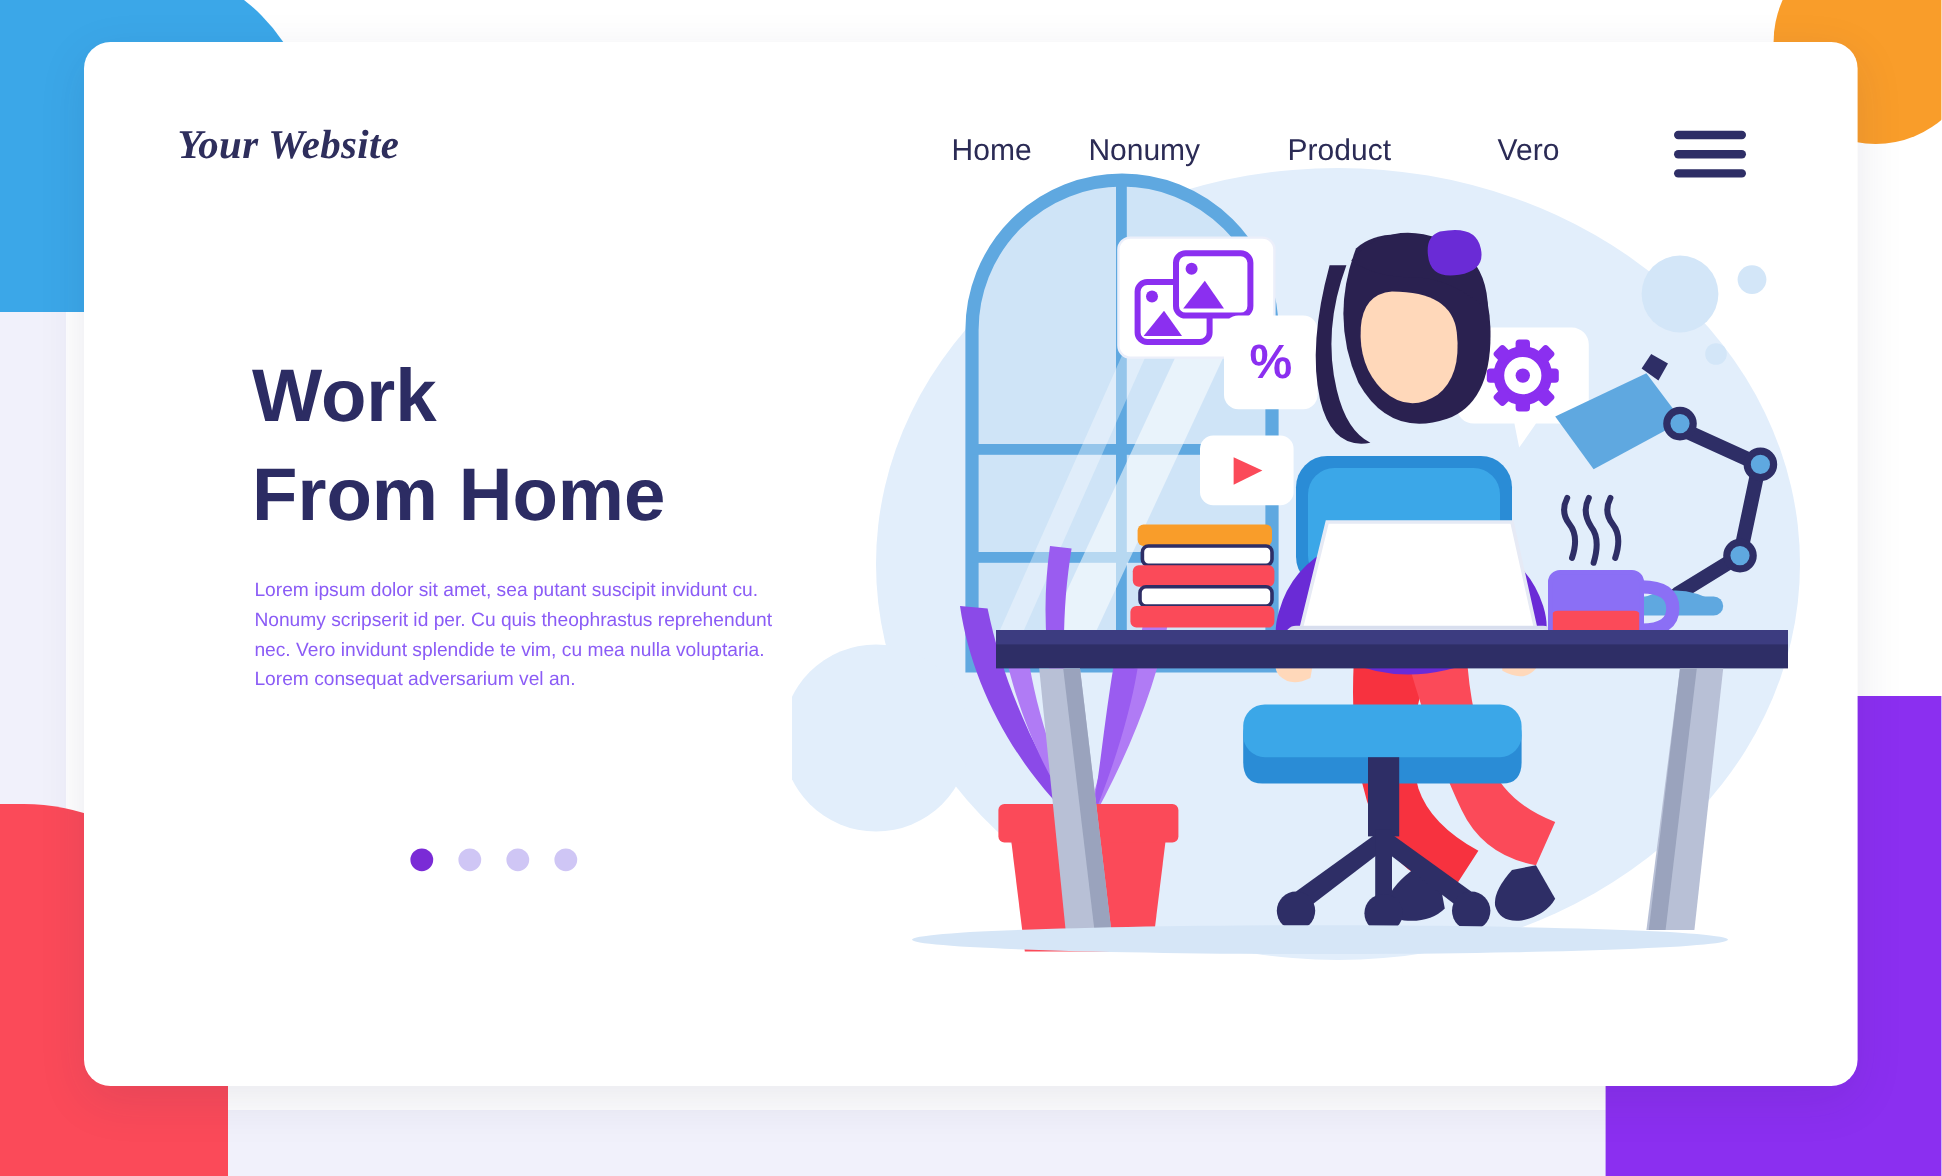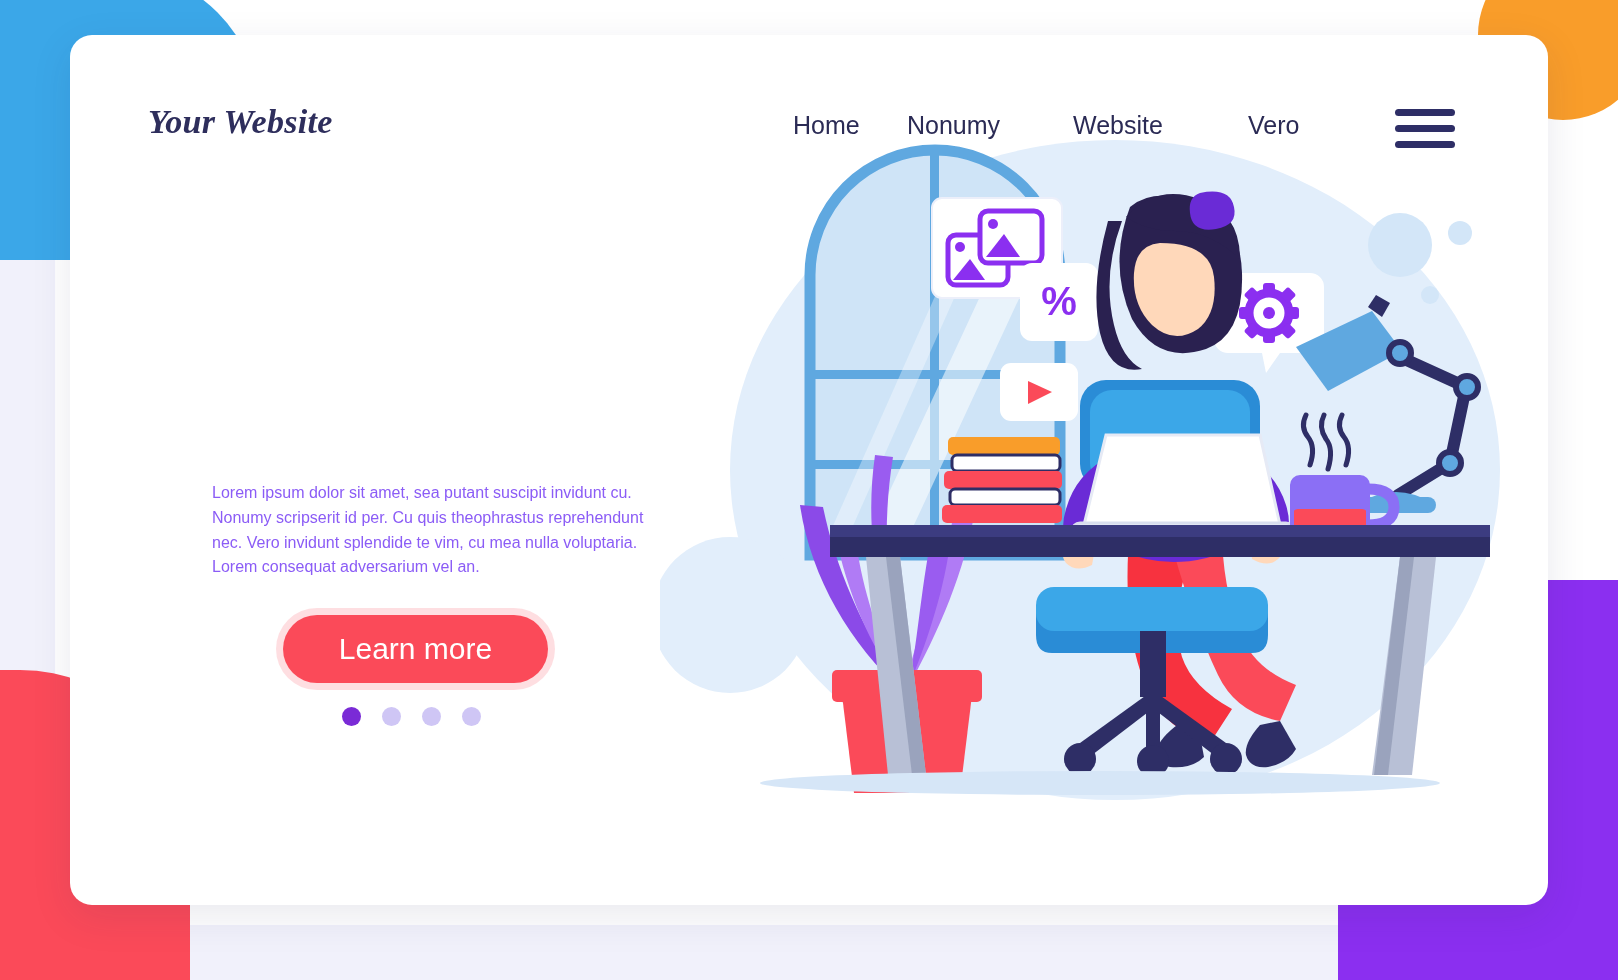--- a/index.html
+++ b/index.html
@@ -58,34 +58,37 @@
   <div class="blob bg-pink"></div>
 </div>
 
 <div id="card">
 
   <div id="header">
     <div id="logo">Your Website</div>
 
     <div class="navlink" id="nav0">Home</div>
     <div class="navlink" id="nav1">Nonumy</div>
-    <div class="navlink" id="nav2">Website</div>
+    <div class="navlink" id="nav2">Product</div>
     <div class="navlink" id="nav3">Vero</div>
 
     <div id="burger">
       <span></span>
       <span></span>
       <span></span>
     </div>
   </div>
 
+  <div id="hero-title">
+    <span class="l1">Work</span>
+    <span class="l2">From Home</span>
+  </div>
 
   <p id="hero-para">Lorem ipsum dolor sit amet, sea putant suscipit invidunt cu. Nonumy scripserit id per. Cu quis theophrastus reprehendunt nec. Vero invidunt splendide te vim, cu mea nulla voluptaria. Lorem consequat adversarium vel an.</p>
 
-  <div id="cta">Learn more</div>
 
   <div id="dots">
     <div class="dot active"></div>
     <div class="dot"></div>
     <div class="dot"></div>
     <div class="dot"></div>
   </div>
 
   <div id="illus">
     <svg width="880" height="730" viewBox="0 0 880 730" xmlns="http://www.w3.org/2000/svg">

